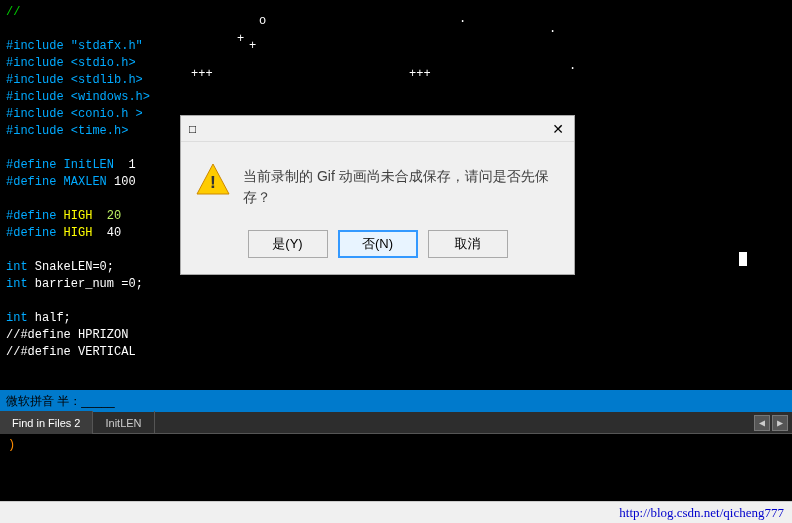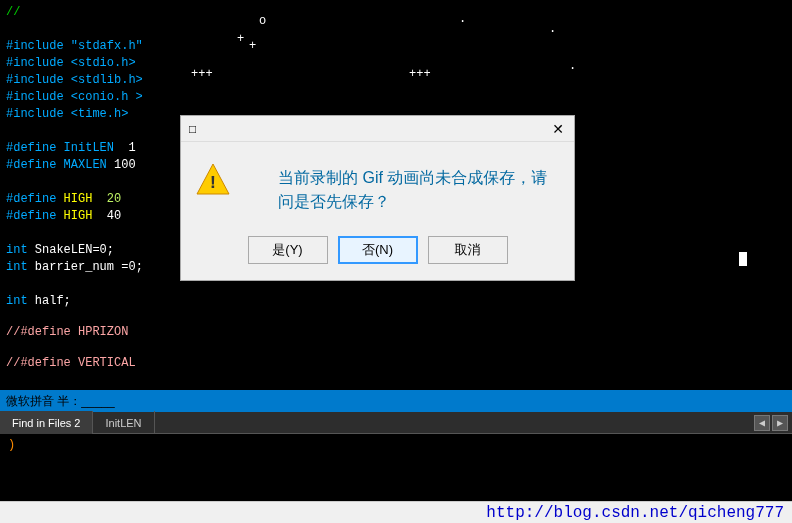--- a/index.html
+++ b/index.html
@@ -25,21 +25,21 @@
     }
 
     .code-line {
       font-size: 12px;
       line-height: 17px;
       white-space: pre;
     }
 
     .code-comment { color: #00cc00; }
     .code-include { color: #00aaff; }
-    .code-cyan { color: #fca5a5; margin-top: 14px; }
+    .code-cyan { color: #ffffff; }
 
     
     .terminal-area {
       position: absolute;
       top: 0;
       left: 165px;
       width: 627px;
       height: 390px;
       background: #000;
       padding: 4px;
@@ -158,23 +158,23 @@
       height: 22px;
       background: #f0f0f0;
       display: flex;
       align-items: center;
       justify-content: flex-end;
       border-top: 1px solid #ccc;
       padding: 0 8px;
     }
 
     .footer-link {
-      font-size: 16px;
+      font-size: 13px;
       color: #0000cc;
-      font-family: Liberation Mono, monospace;
+      font-family: Liberation Serif, serif;
     }
 
     .dialog-box {
       position: absolute;
       top: 115px;
       left: 180px;
       width: 395px;
       background: #f0f0f0;
       border: 1px solid #aaa;
       box-shadow: 2px 2px 8px rgba(0,0,0,0.4);
@@ -216,26 +216,25 @@
       gap: 12px;
     }
 
     .warning-icon {
       width: 36px;
       height: 36px;
       flex-shrink: 0;
     }
 
     .dialog-message {
-      font-size: 16px;
-      color: #0369a1;
+      font-size: 14px;
+      color: #404040;
       font-family: Arial, sans-serif;
       line-height: 1.5;
       padding-top: 4px;
-      margin-left: 35px;
     }
 
     .dialog-buttons {
       display: flex;
       justify-content: center;
       gap: 10px;
       padding: 8px 32px 16px;
     }
 
     .dialog-btn {
@@ -265,20 +264,21 @@
   </style>
 </head>
 <body>
 
 <div class="editor-area">
   <div class="code-line code-comment">//</div>
   <div class="code-line">&nbsp;</div>
   <div class="code-line code-include">#include "stdafx.h"</div>
   <div class="code-line code-include">#include &lt;stdio.h&gt;</div>
   <div class="code-line code-include">#include &lt;stdlib.h&gt;</div>
+  <div class="code-line code-include">#include &lt;windows.h&gt;</div>
   <div class="code-line code-include">#include &lt;conio.h &gt;</div>
   <div class="code-line code-include">#include &lt;time.h&gt;</div>
   <div class="code-line">&nbsp;</div>
   <div class="code-line"><span style="color:#00aaff">#define InitLEN</span><span style="color:#fff">  1</span></div>
   <div class="code-line"><span style="color:#00aaff">#define MAXLEN</span><span style="color:#fff"> 100</span></div>
   <div class="code-line">&nbsp;</div>
   <div class="code-line"><span style="color:#00aaff">#define </span><span style="color:#ffff00">HIGH</span><span style="color:#bef264">  20</span></div>
   <div class="code-line"><span style="color:#00aaff">#define </span><span style="color:#ffff00">HIGH</span><span style="color:#fff">  40</span></div>
   <div class="code-line">&nbsp;</div>
   <div class="code-line"><span style="color:#00aaff">int</span><span style="color:#fff"> SnakeLEN=0;</span></div>

